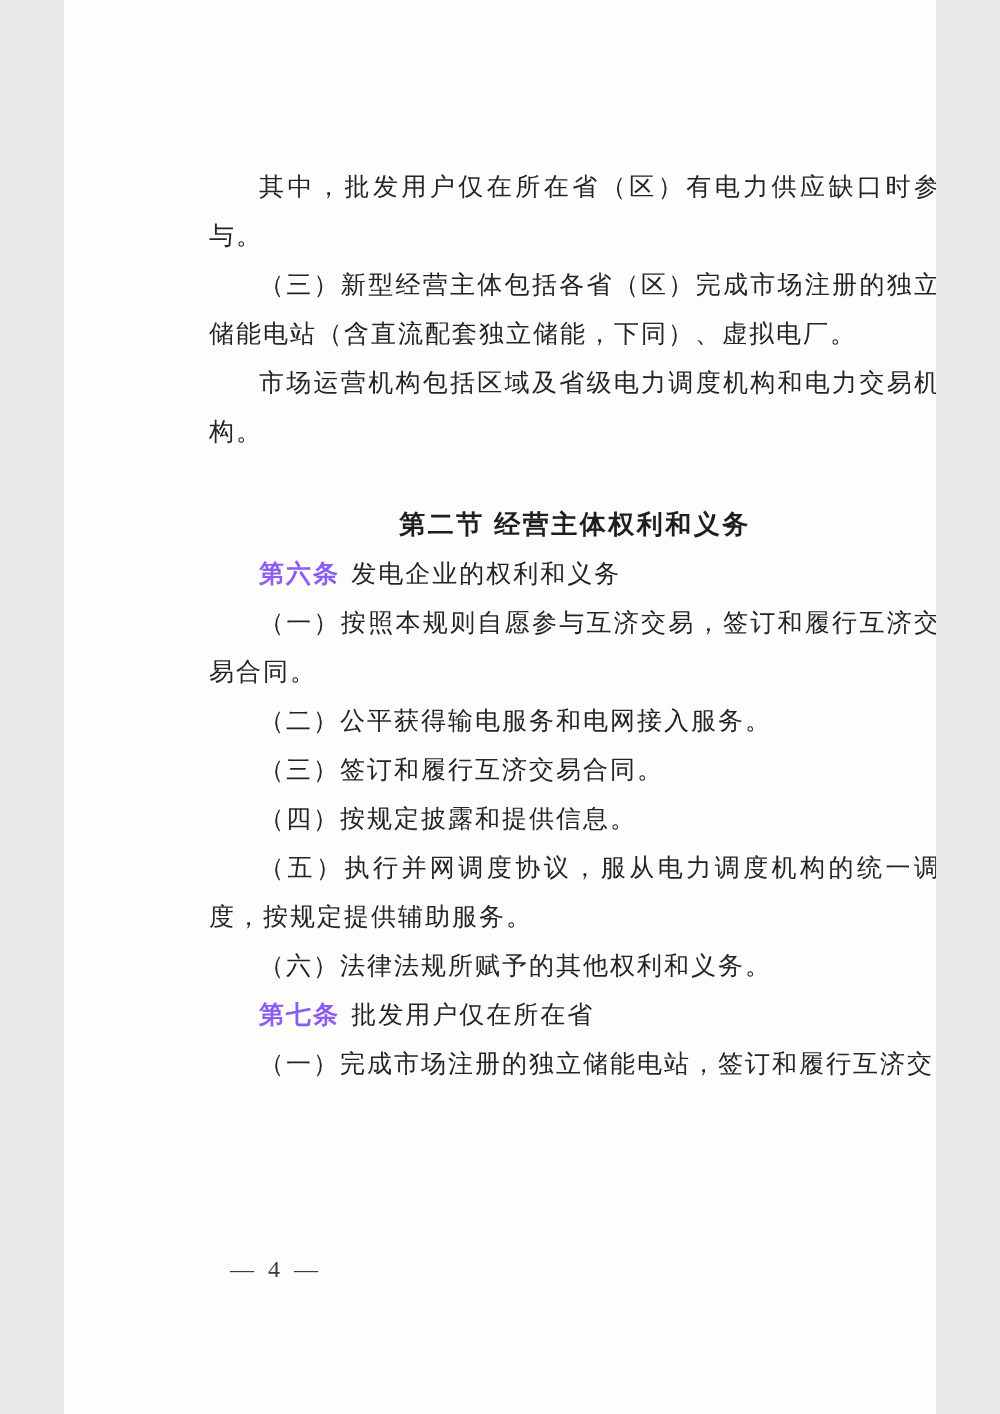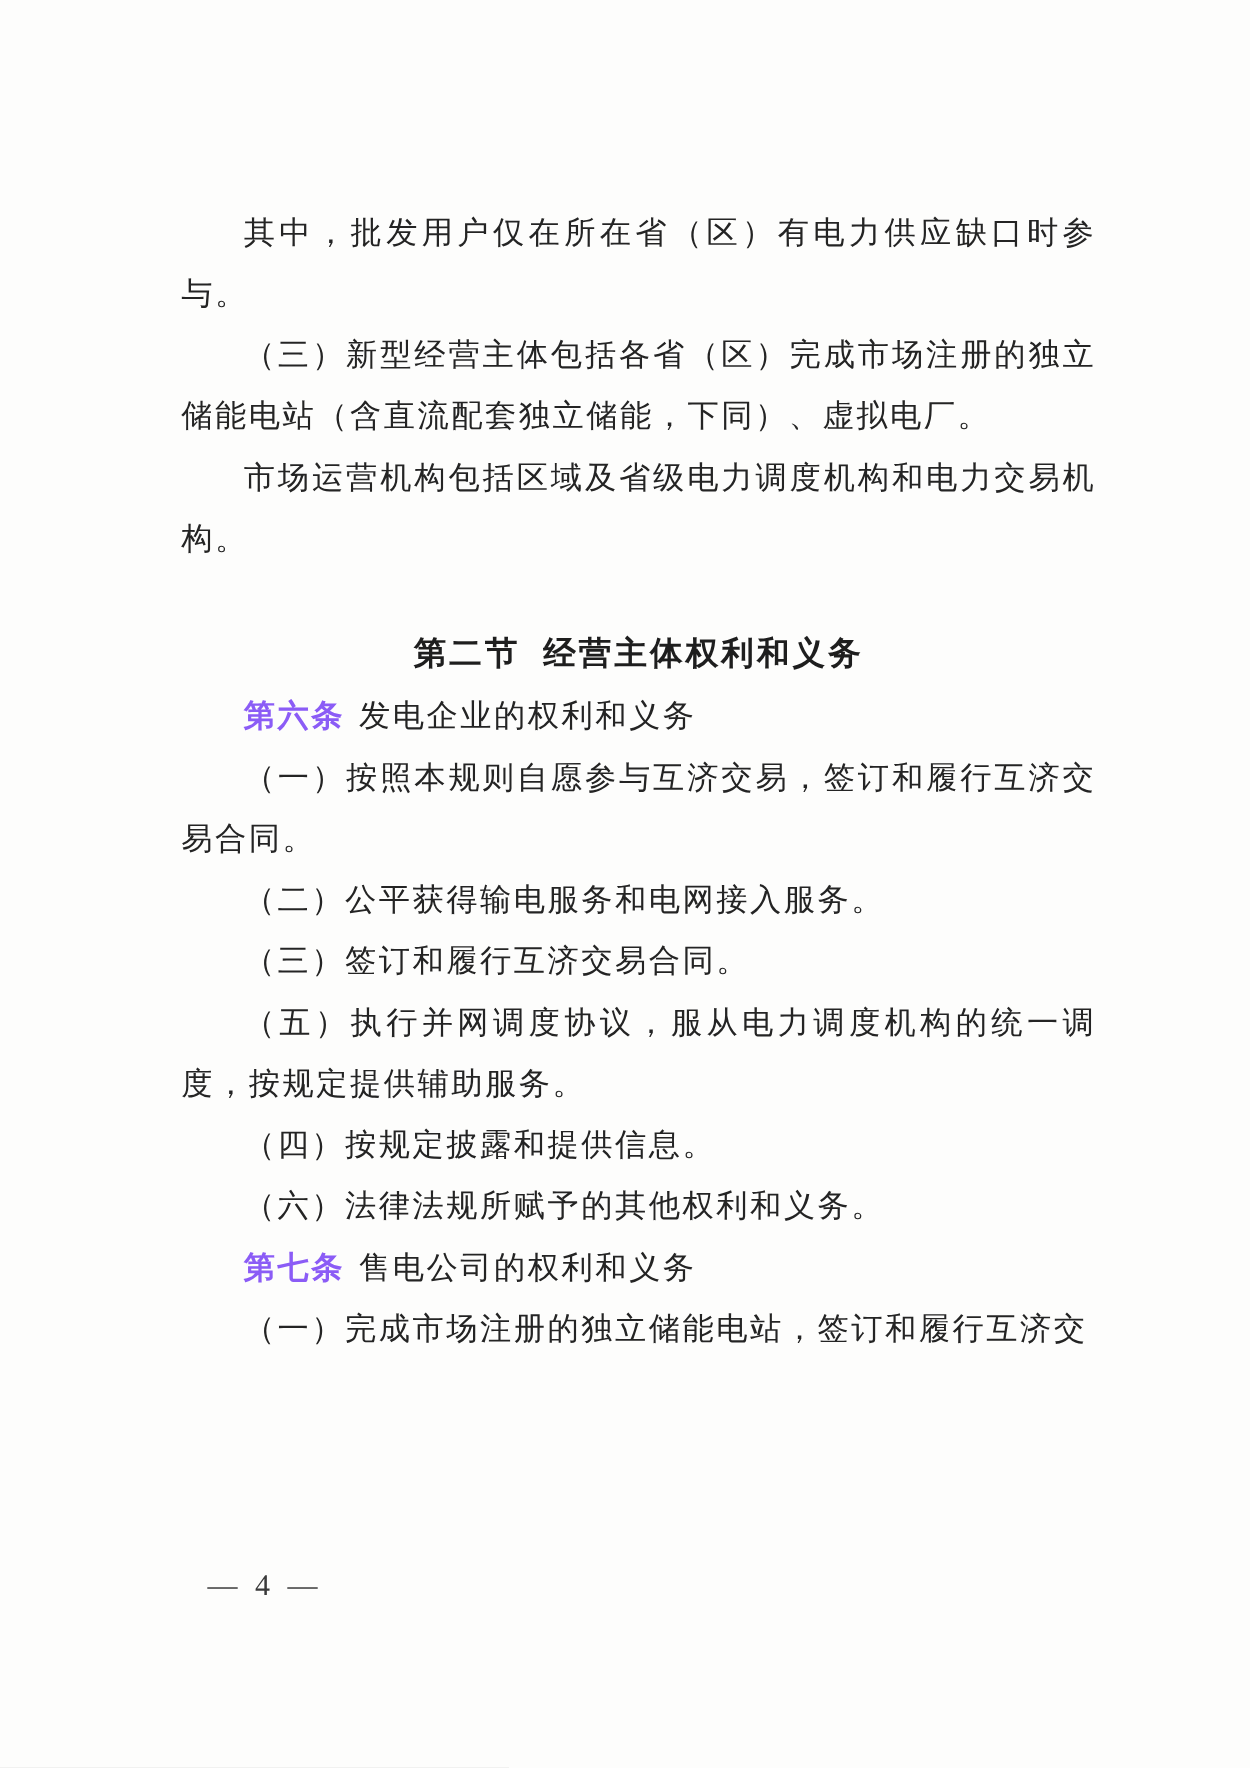--- a/index.html
+++ b/index.html
@@ -1,18 +1,18 @@
 <!DOCTYPE html>
 <html lang="zh"><head>
 <meta charset="utf-8">
 <style>
   html,body{margin:0;padding:0;background:#e8e8e8;}
   .page{
     position:relative;
-    width:1000px;
+    width:872px;
     height:1414px;
     margin:0 auto;
     background:#fdfdfc;
     font-family:"Liberation Serif","DejaVu Serif",serif;
     color:#242424;
     overflow:hidden;
   }
   .doc{
     position:absolute;
     left:145px;
@@ -28,21 +28,21 @@
     text-indent:2em;
   }
   .section-heading{
     margin:44px 0 0 0;
     font-size:26px;
     line-height:49px;
     letter-spacing:2.5px;
     text-align:center;
     text-indent:0;
     font-weight:700;
-    font-family:Liberation Mono, monospace;
+    font-family:Liberation Sans, sans-serif;
     color:#1e1e1e;
   }
   .article .article-label{
     font-weight:700;
     font-family:Liberation Sans, sans-serif;
     margin-right:.45em;
     color:#8b5cf6;
   }
   .page-footer{
     position:absolute;
@@ -70,23 +70,23 @@
 <div class="page">
   <main class="doc">
       <p class="para">其中，批发用户仅在所在省（区）有电力供应缺口时参与。</p>
       <p class="para">（三）新型经营主体包括各省（区）完成市场注册的独立储能电站（含直流配套独立储能，下同）、虚拟电厂。</p>
       <p class="para">市场运营机构包括区域及省级电力调度机构和电力交易机构。</p>
       <h2 class="section-heading">第二节 经营主体权利和义务</h2>
       <p class="para article"><b class="article-label">第六条</b><span>发电企业的权利和义务</span></p>
       <p class="para">（一）按照本规则自愿参与互济交易，签订和履行互济交易合同。</p>
       <p class="para">（二）公平获得输电服务和电网接入服务。</p>
       <p class="para">（三）签订和履行互济交易合同。</p>
+      <p class="para">（四）按规定披露和提供信息。</p>
       <p class="para">（五）执行并网调度协议，服从电力调度机构的统一调度，按规定提供辅助服务。</p>
-      <p class="para">（四）按规定披露和提供信息。</p>
       <p class="para">（六）法律法规所赋予的其他权利和义务。</p>
-      <p class="para article"><b class="article-label">第七条</b><span>售电公司的权利和义务</span></p>
+      <p class="para article"><b class="article-label">第七条</b><span>批发用户仅在所在省</span></p>
       <p class="para">（一）完成市场注册的独立储能电站，签订和履行互济交</p>
     </main>
 
   <div class="page-footer">— 4 —</div>
 
   <div class="watermark" style="color: rgb(207, 230, 189);">tanguanli.org.cn</div>
 </div>
 
 </body></html>

